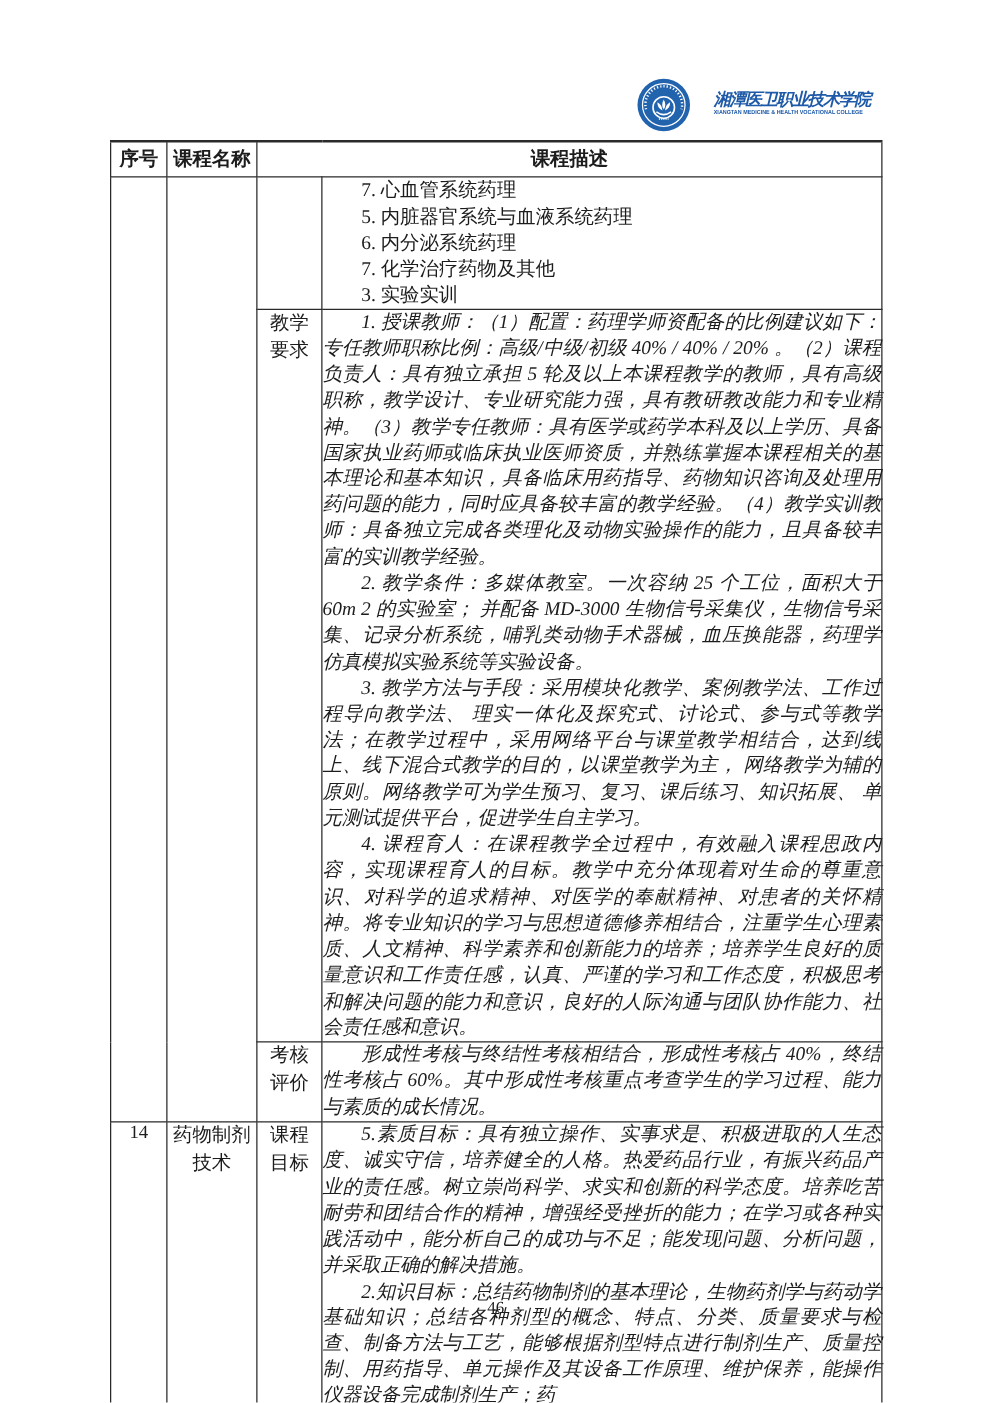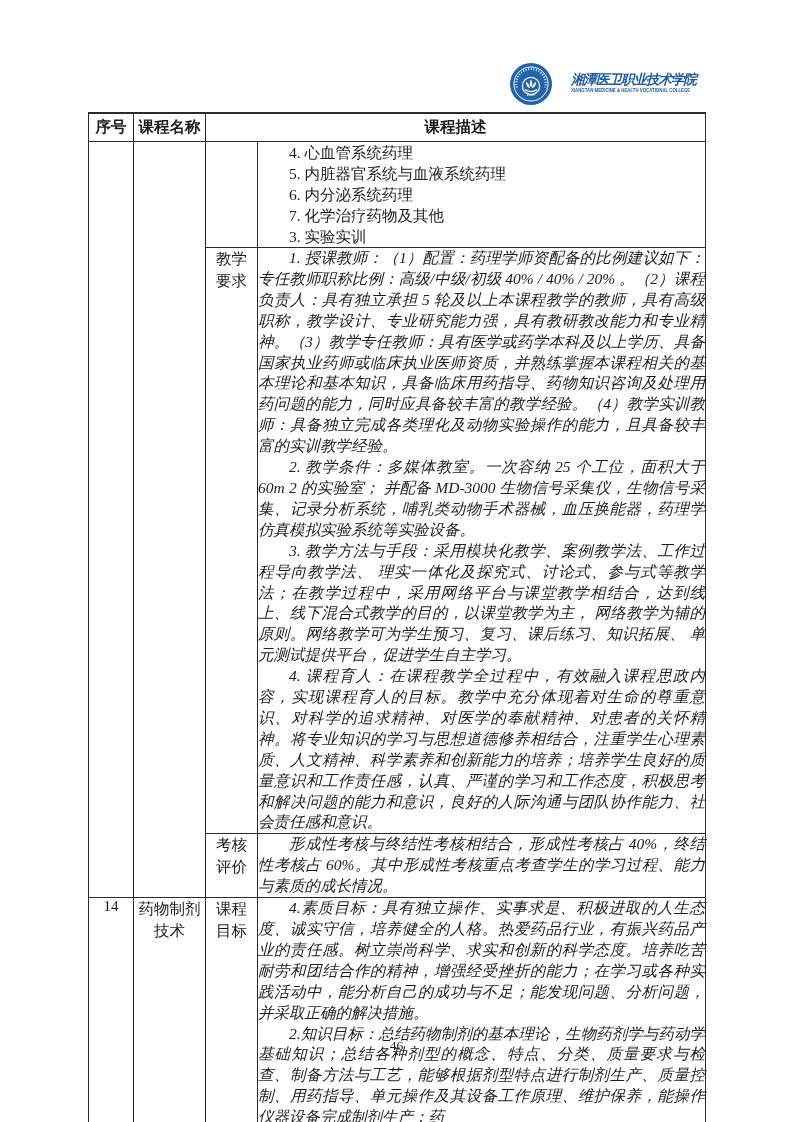--- a/index.html
+++ b/index.html
@@ -94,21 +94,21 @@
       <td>序号</td>
       <td>课程名称</td>
       <td colspan="2">课程描述</td>
     </tr>
 
     <tr>
       <td rowspan="3"></td>
       <td rowspan="3"></td>
       <td style="height:105px"></td>
       <td class="content-cell">
-        <div class="outline-line">4. 心血管系统药理</div>
+        <div class="outline-line">7. 心血管系统药理</div>
         <div class="outline-line">5. 内脏器官系统与血液系统药理</div>
         <div class="outline-line">6. 内分泌系统药理</div>
         <div class="outline-line">7. 化学治疗药物及其他</div>
         <div class="outline-line">3. 实验实训</div>
       </td>
     </tr>
 
     <tr>
       <td class="label-cell" style="height:522px">
         <span class="two-col">教学要求</span>
@@ -132,21 +132,21 @@
 
     <tr>
       <td class="seq-cell" style="height:193px">14</td>
       <td class="name-cell">
         <span class="wrap-name">药物制剂技术</span>
       </td>
       <td class="label-cell">
         <span class="two-col">课程目标</span>
       </td>
       <td class="content-cell">
-        <p>4.素质目标：具有独立操作、实事求是、积极进取的人生态度、诚实守信，培养健全的人格。热爱药品行业，有振兴药品产业的责任感。树立崇尚科学、求实和创新的科学态度。培养吃苦耐劳和团结合作的精神，增强经受挫折的能力；在学习或各种实践活动中，能分析自己的成功与不足；能发现问题、分析问题，并采取正确的解决措施。</p>
+        <p>5.素质目标：具有独立操作、实事求是、积极进取的人生态度、诚实守信，培养健全的人格。热爱药品行业，有振兴药品产业的责任感。树立崇尚科学、求实和创新的科学态度。培养吃苦耐劳和团结合作的精神，增强经受挫折的能力；在学习或各种实践活动中，能分析自己的成功与不足；能发现问题、分析问题，并采取正确的解决措施。</p>
         <p>2.知识目标：总结药物制剂的基本理论，生物药剂学与药动学基础知识；总结各种剂型的概念、特点、分类、质量要求与检查、制备方法与工艺，能够根据剂型特点进行制剂生产、质量控制、用药指导、单元操作及其设备工作原理、维护保养，能操作仪器设备完成制剂生产；药</p>
       </td>
     </tr>
   </tbody>
     </table>
 
   <div class="page-number">46</div>
 
 </div>
 

